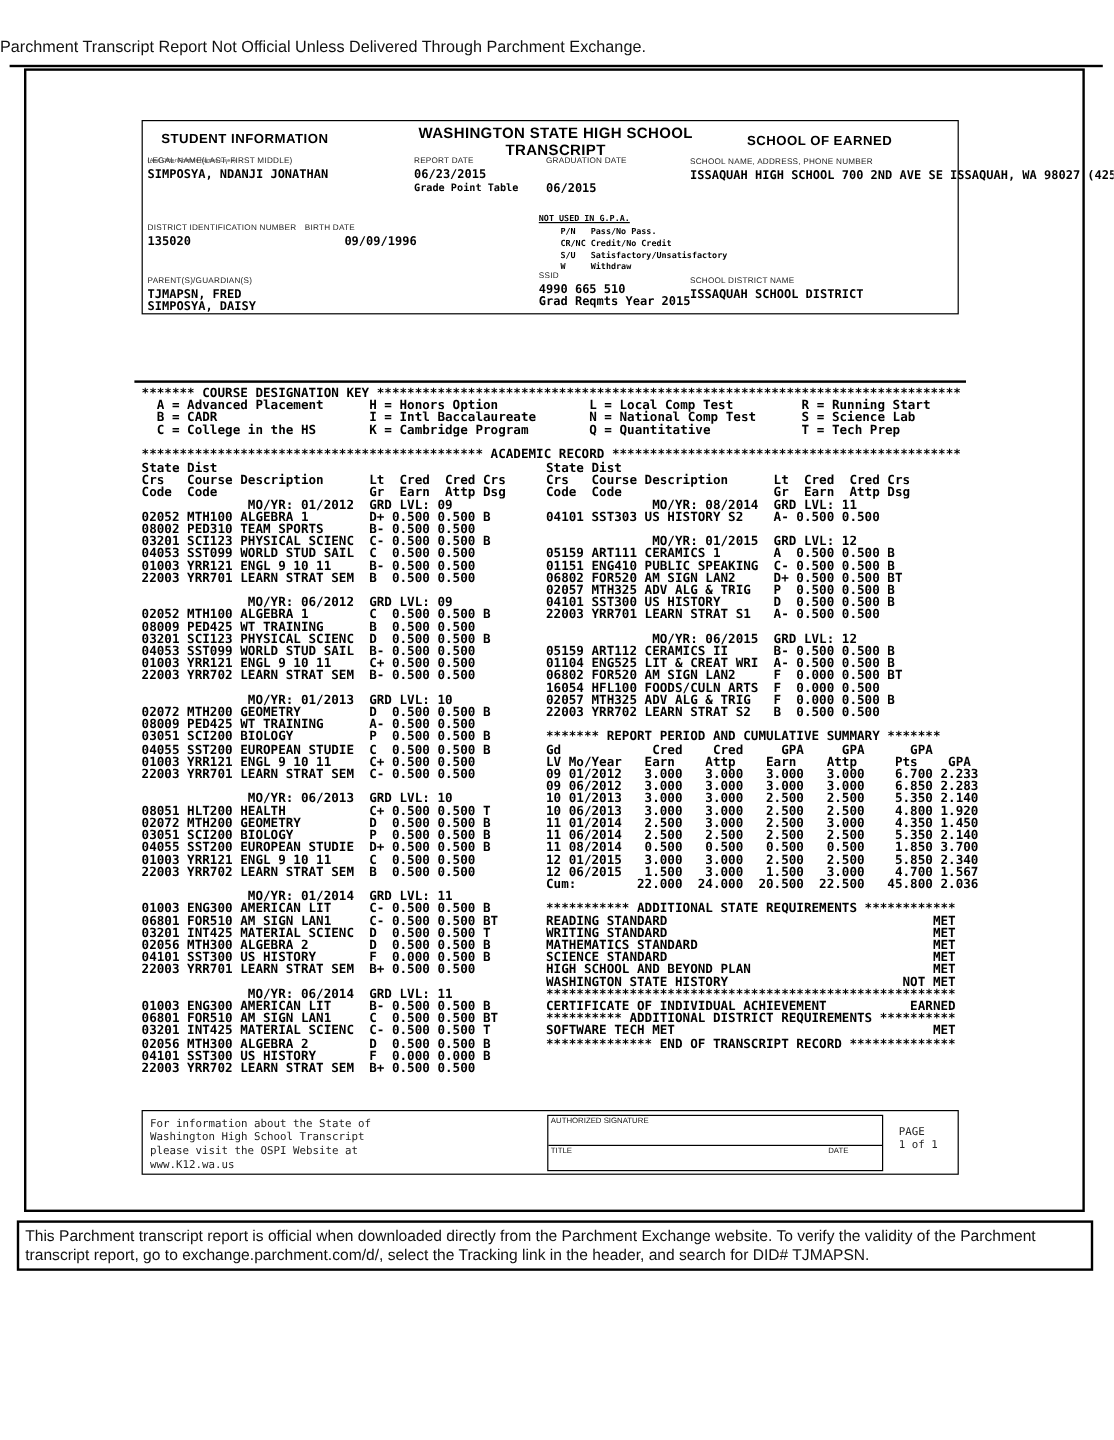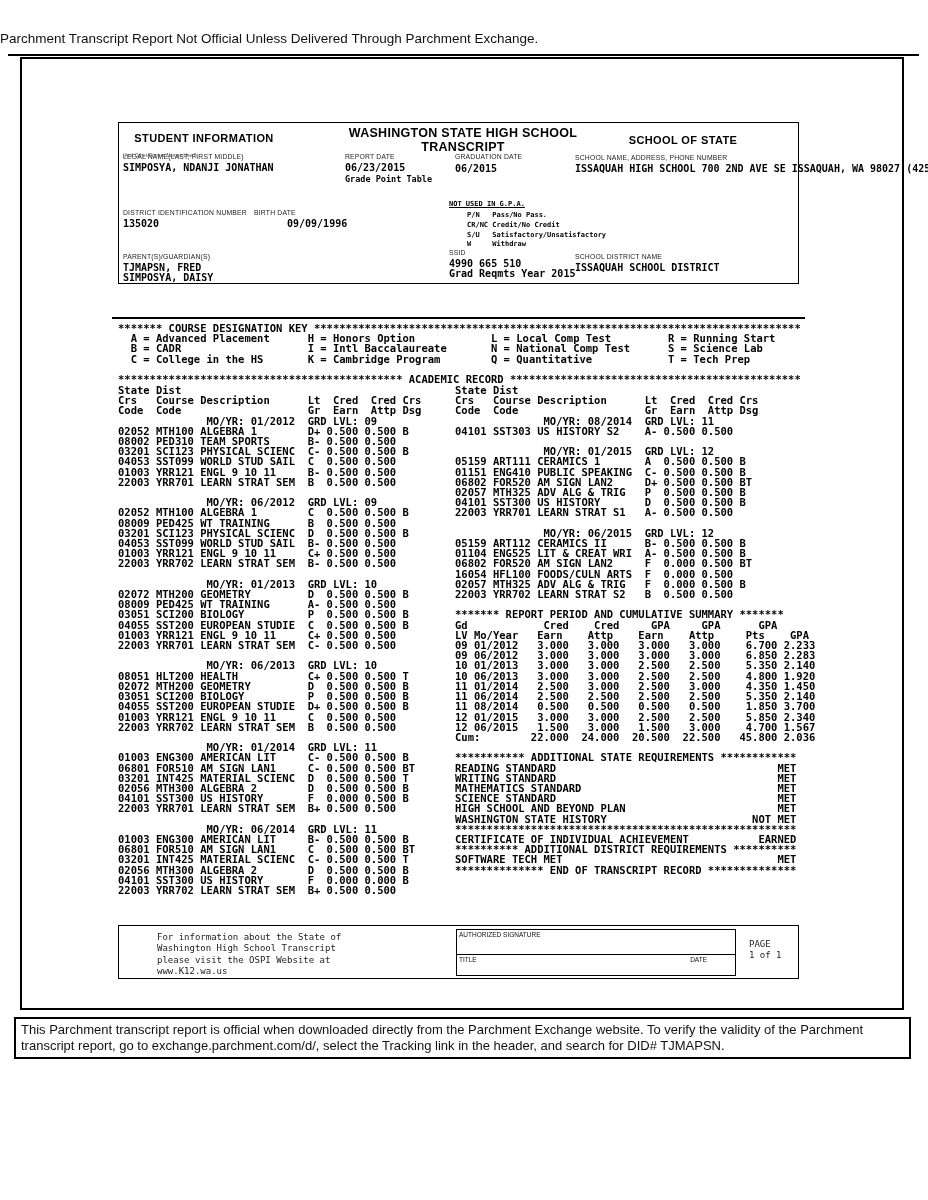--- a/index.html
+++ b/index.html
@@ -20,37 +20,37 @@
   .sect{font-weight:bold;font-size:11px;letter-spacing:.4px;text-align:center;}
   .bigsect{font-weight:bold;font-size:12.5px;letter-spacing:.3px;text-align:center;}
   .gpt{font:bold 8.5px/9px "DejaVu Sans Mono",monospace;}
   .nu{font:bold 7px/9.8px "DejaVu Sans Mono",monospace;}
   .nutitle{font:bold 7px "DejaVu Sans Mono",monospace;text-decoration:underline;}
   
   .tbody{font:bold 10.5px/10.2px "DejaVu Sans Mono",monospace;}
   .divline{background:#000;height:2px;}
   
   .fbox{left:96px;top:866px;width:679px;height:52px;border:1px solid #000;}
-  .finfo{font:9px/11.3px "DejaVu Sans Mono",monospace;color:#222;margin-left:32px;}
+  .finfo{font:9px/11.3px "DejaVu Sans Mono",monospace;color:#222;}
   .sigbox{left:337px;top:3px;width:278px;height:45px;border:1px solid #000;}
   .siglbl{font-size:6.5px;color:#111;}
   .sigrow{left:0;right:0;top:24px;bottom:0;border-top:1px solid #000;}
   .pg{font:9px/11px "DejaVu Sans Mono",monospace;color:#222;}
   .disc{position:absolute;left:14px;top:1017px;width:883px;border:2px solid #000;
         padding:3px 5px;font-size:13px;line-height:15.8px;color:#111;}
 </style>
 </head>
 <body>
 
 <div class="topnotice">Parchment Transcript Report Not Official Unless Delivered Through Parchment Exchange.</div>
 <div class="toprule"></div>
 
 <div class="page">
 
-  <div class="sibox" style="left:96px;top:41px;margin-top:22px;">
+  <div class="sibox" style="left:96px;top:41px;">
     <div class="sect" style="left:10px;top:9px;width:150px;">STUDENT INFORMATION</div>
 
     <div class="lbl" style="left:4px;top:30px;">
       <span>LEGAL NAME(LAST, FIRST MIDDLE)</span>
       <span class="tiny">(And Other/Former Names Used)</span>
     </div>
     <div class="val" style="left:4px;top:39px;">SIMPOSYA, NDANJI JONATHAN</div>
 
     <div class="lbl" style="left:4px;top:86px;">DISTRICT IDENTIFICATION NUMBER</div>
     <div class="lbl" style="left:135px;top:86px;">BIRTH DATE</div>
@@ -60,35 +60,35 @@
     <div class="lbl" style="left:4px;top:130px;">PARENT(S)/GUARDIAN(S)</div>
     <div class="val" style="left:4px;top:139px;">TJMAPSN, FRED</div>
     <div class="val" style="left:4px;top:149px;">SIMPOSYA, DAISY</div>
 
     <div class="bigsect" style="left:218px;top:3px;width:252px;">WASHINGTON STATE HIGH SCHOOL</div>
     <div class="bigsect" style="left:218px;top:17px;width:252px;">TRANSCRIPT</div>
 
     <div class="lbl" style="left:226px;top:30px;">REPORT DATE</div>
     <div class="val" style="left:226px;top:39px;">06/23/2015</div>
     <div class="lbl" style="left:336px;top:30px;">GRADUATION DATE</div>
-    <div class="val" style="left:336px;top:40px;">06/2015</div>
+    <div class="val" style="left:336px;top:51px;">06/2015</div>
 
     <div class="gpt" style="left:226px;top:52px;">Grade Point Table</div>
 
     <div class="nutitle" style="left:330px;top:77px;">NOT USED IN G.P.A.</div>
     <pre class="nu" id="notused" style="left:348px;top:88px;">P/N   Pass/No Pass.
 CR/NC Credit/No Credit
 S/U   Satisfactory/Unsatisfactory
 W     Withdraw</pre>
 
     <div class="lbl" style="left:330px;top:126px;">SSID</div>
     <div class="val" style="left:330px;top:135px;">4990 665 510</div>
     <div class="val" style="left:330px;top:145px;">Grad Reqmts Year 2015</div>
 
-    <div class="sect" style="left:450px;top:11px;width:228px;">SCHOOL OF STATE</div>
+    <div class="sect" style="left:450px;top:11px;width:228px;">SCHOOL OF EARNED</div>
     <div class="lbl" style="left:456px;top:31px;">SCHOOL NAME, ADDRESS, PHONE NUMBER</div>
     <pre class="val" id="sorlines" style="left:456px;top:41px;line-height:10.4px;">ISSAQUAH HIGH SCHOOL
 700 2ND AVE SE
 ISSAQUAH, WA 98027
 (425) 837-6000</pre>
     <div class="lbl" style="left:456px;top:130px;">SCHOOL DISTRICT NAME</div>
     <div class="val" style="left:456px;top:139px;">ISSAQUAH SCHOOL DISTRICT</div>
   </div>
 
   <div class="divline" style="left:90px;top:258px;width:693px;"></div>

